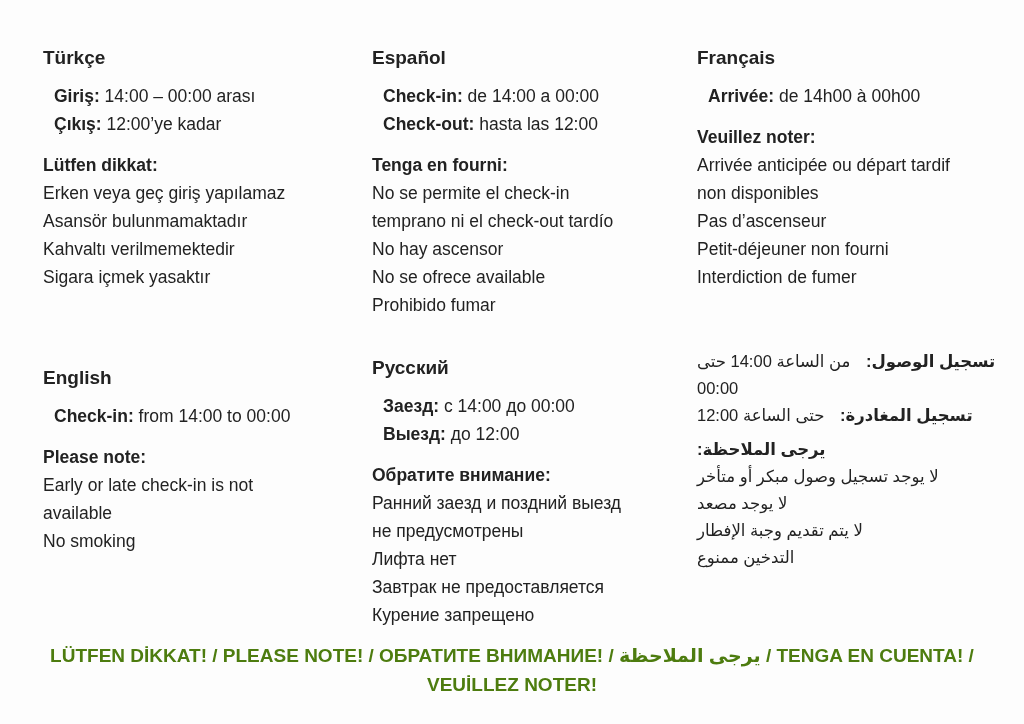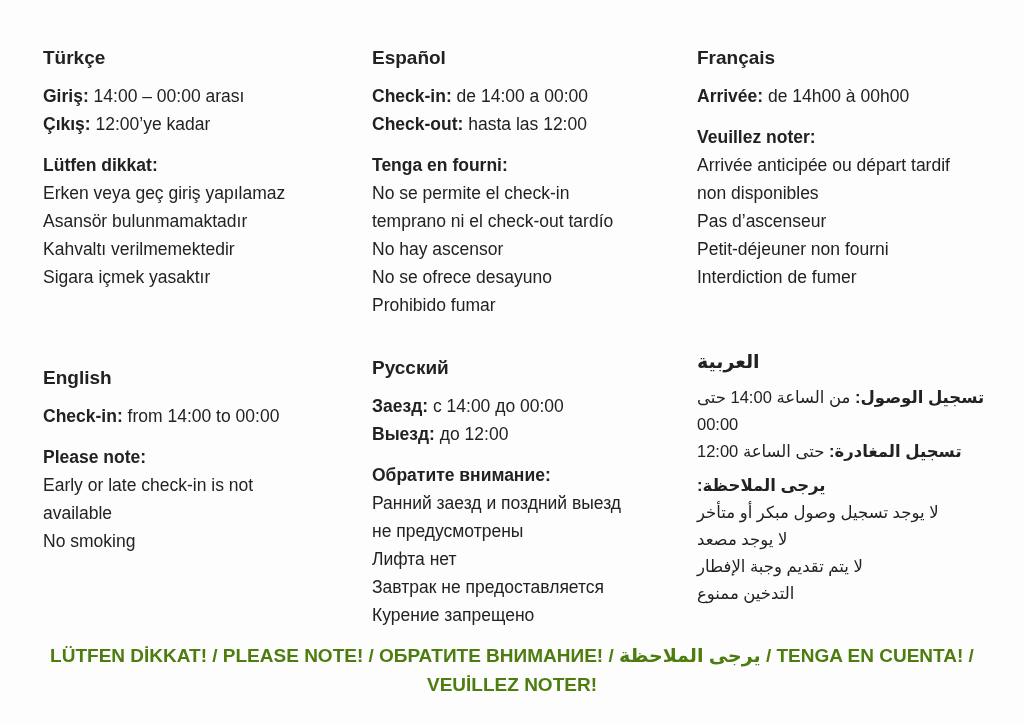--- a/index.html
+++ b/index.html
@@ -24,21 +24,21 @@
     font-size: 17.5px;
     line-height: 28px;
     white-space: nowrap;
   }
   .hd {
     font-weight: bold;
     font-size: 19px;
     line-height: 28px;
     margin-bottom: 10px;
   }
-  .ln b { font-weight: bold; }
+  .ln b { font-weight: bold; margin-left: 11px; }
   .nh {
     font-weight: bold;
     margin-top: 13px;
   }
   .b-tr { left: 43px;  top: 44px; }
   .b-es { left: 372px; top: 44px; }
   .b-fr { left: 697px; top: 44px; }
   .b-en { left: 43px;  top: 364px; }
   .b-ru { left: 372px; top: 354px; }
   .b-ar {
@@ -79,21 +79,21 @@
   </div>
 
   <div class="block b-es">
     <div class="hd">Español</div>
     <div class="ln"><b>Check-in:</b><span> de 14:00 a 00:00</span></div>
     <div class="ln"><b>Check-out:</b><span> hasta las 12:00</span></div>
     <div class="nh">Tenga en fourni:</div>
     <div class="ln">No se permite el check-in</div>
     <div class="ln">temprano ni el check-out tardío</div>
     <div class="ln">No hay ascensor</div>
-    <div class="ln">No se ofrece desayuno</div>
+    <div class="ln">No se ofrece available</div>
     <div class="ln">Prohibido fumar</div>
   </div>
 
   <div class="block b-fr">
     <div class="hd">Français</div>
     <div class="ln"><b>Arrivée:</b><span> de 14h00 à 00h00</span></div>
     <div class="nh">Veuillez noter:</div>
     <div class="ln">Arrivée anticipée ou départ tardif</div>
     <div class="ln">non disponibles</div>
     <div class="ln">Pas d’ascenseur</div>
@@ -116,21 +116,20 @@
     <div class="ln"><b>Выезд:</b><span> до 12:00</span></div>
     <div class="nh">Обратите внимание:</div>
     <div class="ln">Ранний заезд и поздний выезд</div>
     <div class="ln">не предусмотрены</div>
     <div class="ln">Лифта нет</div>
     <div class="ln">Завтрак не предоставляется</div>
     <div class="ln">Курение запрещено</div>
   </div>
 
   <div class="block b-ar" dir="rtl">
-    <div class="hd">العربية</div>
     <div class="ln"><b>تسجيل الوصول:</b><span> من الساعة 14:00 حتى</span></div>
     <div class="ln">00:00</div>
     <div class="ln"><b>تسجيل المغادرة:</b><span> حتى الساعة 12:00</span></div>
     <div class="nh">يرجى الملاحظة:</div>
     <div class="ln">لا يوجد تسجيل وصول مبكر أو متأخر</div>
     <div class="ln">لا يوجد مصعد</div>
     <div class="ln">لا يتم تقديم وجبة الإفطار</div>
     <div class="ln">التدخين ممنوع</div>
   </div>
 

